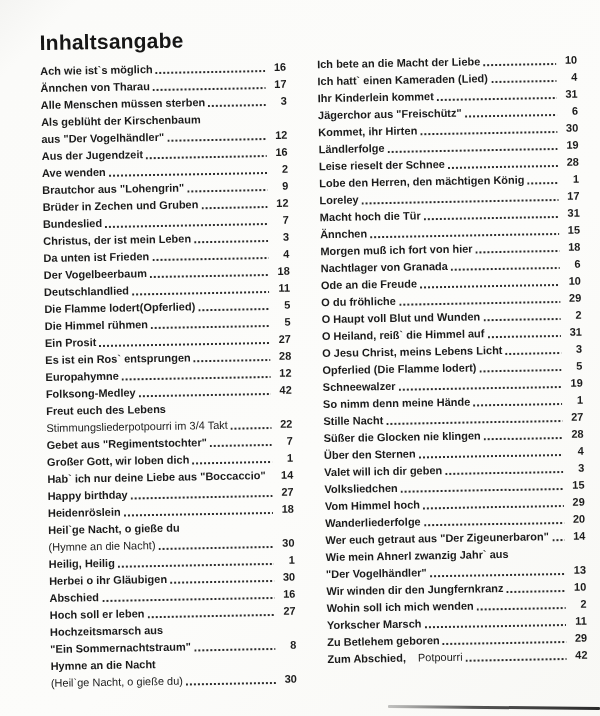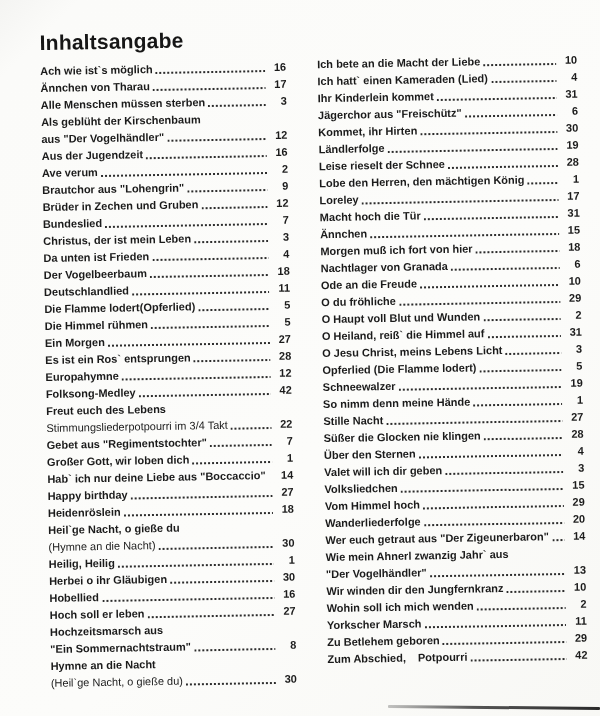--- a/index.html
+++ b/index.html
@@ -40,21 +40,21 @@
   .col-right { left: 317px; top: 61px; width: 260px; }
   .row {
     display: flex;
     align-items: baseline;
     line-height: 17px;
     font-size: 11px;
     font-weight: 700;
     white-space: nowrap;
   }
   .row.light > .song-title { font-weight: 400; }
-  .song-title.suffix-light { font-weight: 700; padding-left: 12px; }
+  .song-title.suffix-light { font-weight: 400; padding-left: 12px; }
   .leader {
     flex: 1 1 auto;
     min-width: 0;
     align-self: flex-end;
     height: 2px;
     margin: 0 4px 4px 3px;
     background-image: radial-gradient(circle at 1px 1px, #2c2c2c 0.9px, rgba(0,0,0,0) 1.15px);
     background-size: 4px 2px;
     background-repeat: repeat-x;
     background-position: left bottom;
@@ -105,21 +105,21 @@
         <span class="song-title">aus "Der Vogelhändler"</span>
         <span class="leader"></span>
         <span class="pagenum">12</span>
       </div>
       <div class="row">
         <span class="song-title">Aus der Jugendzeit</span>
         <span class="leader"></span>
         <span class="pagenum">16</span>
       </div>
       <div class="row">
-        <span class="song-title">Ave verum</span>
+        <span class="song-title">Ave wenden</span>
         <span class="leader"></span>
         <span class="pagenum">2</span>
       </div>
       <div class="row">
         <span class="song-title">Brautchor aus "Lohengrin"</span>
         <span class="leader"></span>
         <span class="pagenum">9</span>
       </div>
       <div class="row">
         <span class="song-title">Brüder in Zechen und Gruben</span>
@@ -155,21 +155,21 @@
         <span class="song-title">Die Flamme lodert(Opferlied)</span>
         <span class="leader"></span>
         <span class="pagenum">5</span>
       </div>
       <div class="row">
         <span class="song-title">Die Himmel rühmen</span>
         <span class="leader"></span>
         <span class="pagenum">5</span>
       </div>
       <div class="row">
-        <span class="song-title">Ein Morgen</span>
+        <span class="song-title">Ein Prosit</span>
         <span class="leader"></span>
         <span class="pagenum">27</span>
       </div>
       <div class="row">
         <span class="song-title">Es ist ein Ros` entsprungen</span>
         <span class="leader"></span>
         <span class="pagenum">28</span>
       </div>
       <div class="row">
         <span class="song-title">Europahymne</span>
@@ -226,21 +226,21 @@
         <span class="song-title">Heilig, Heilig</span>
         <span class="leader"></span>
         <span class="pagenum">1</span>
       </div>
       <div class="row">
         <span class="song-title">Herbei o ihr Gläubigen</span>
         <span class="leader"></span>
         <span class="pagenum">30</span>
       </div>
       <div class="row">
-        <span class="song-title">Hobellied</span>
+        <span class="song-title">Abschied</span>
         <span class="leader"></span>
         <span class="pagenum">16</span>
       </div>
       <div class="row">
         <span class="song-title">Hoch soll er leben</span>
         <span class="leader"></span>
         <span class="pagenum">27</span>
       </div>
       <div class="row">
         <span class="song-title">Hochzeitsmarsch aus</span>

